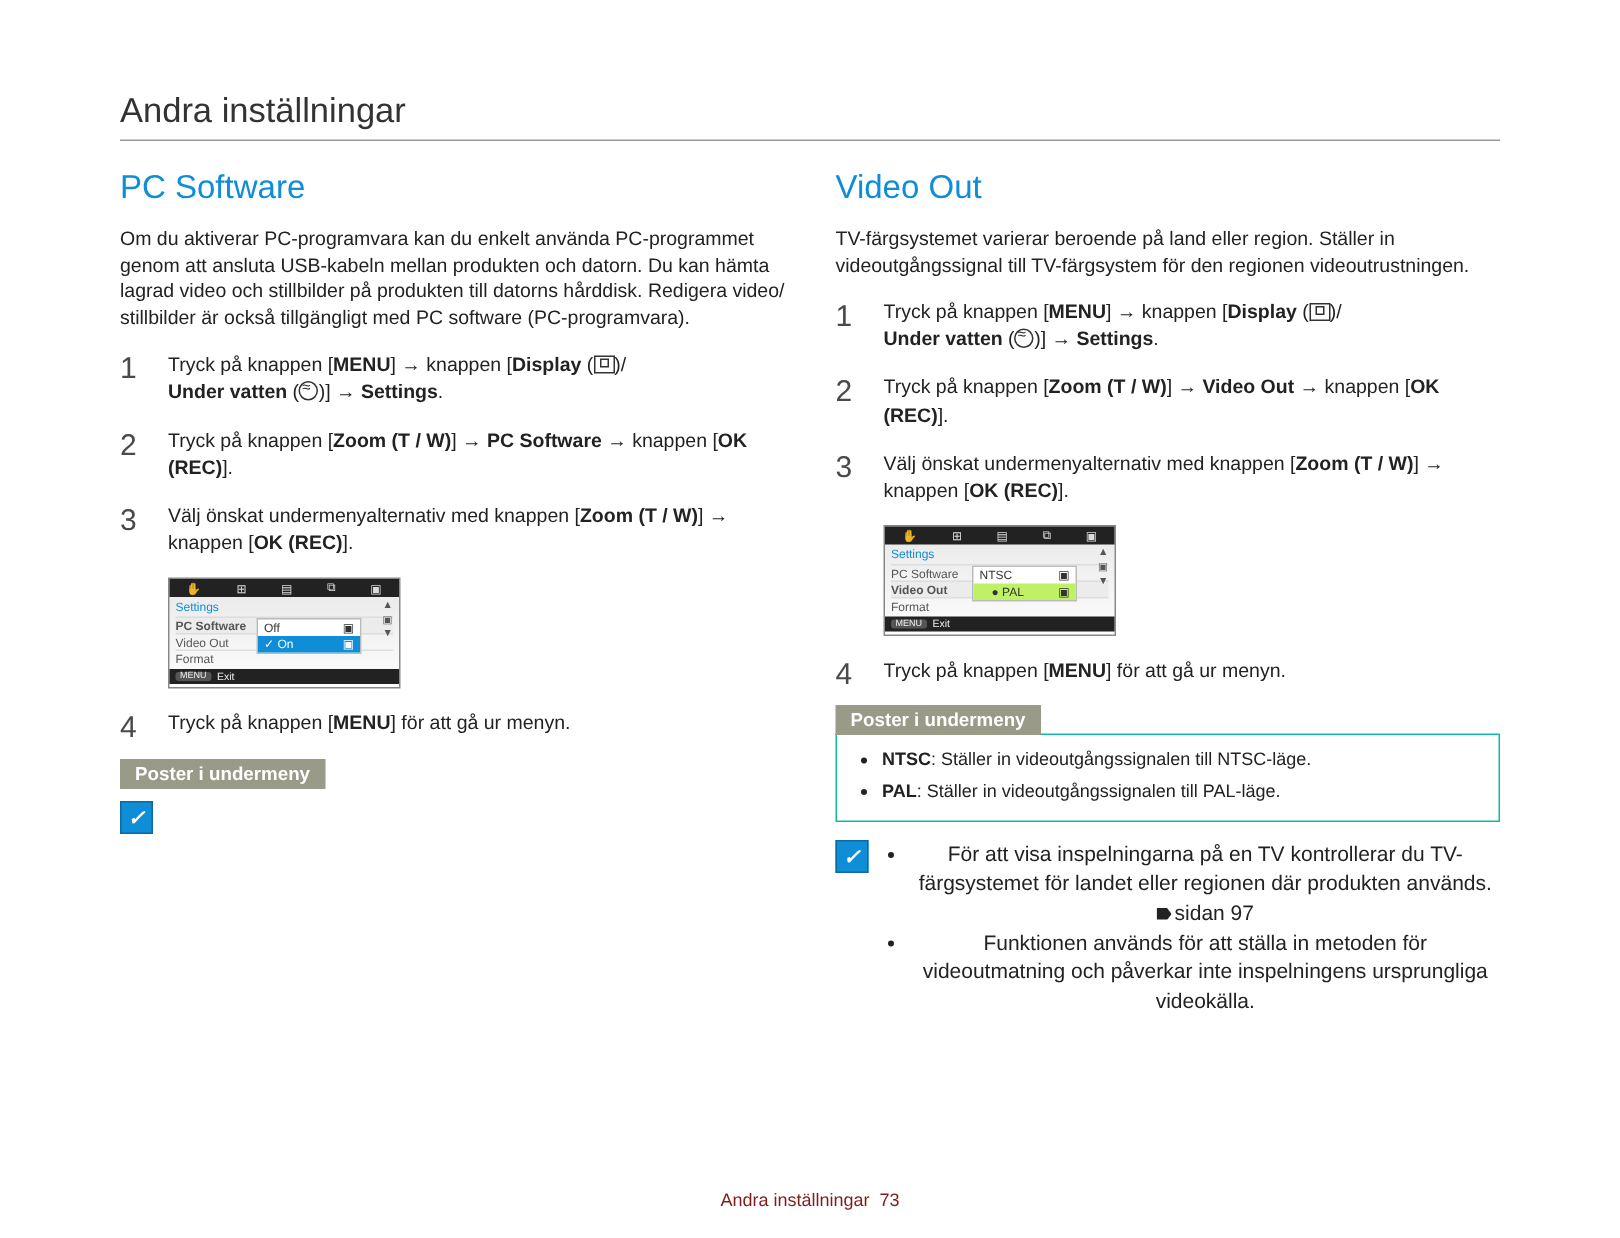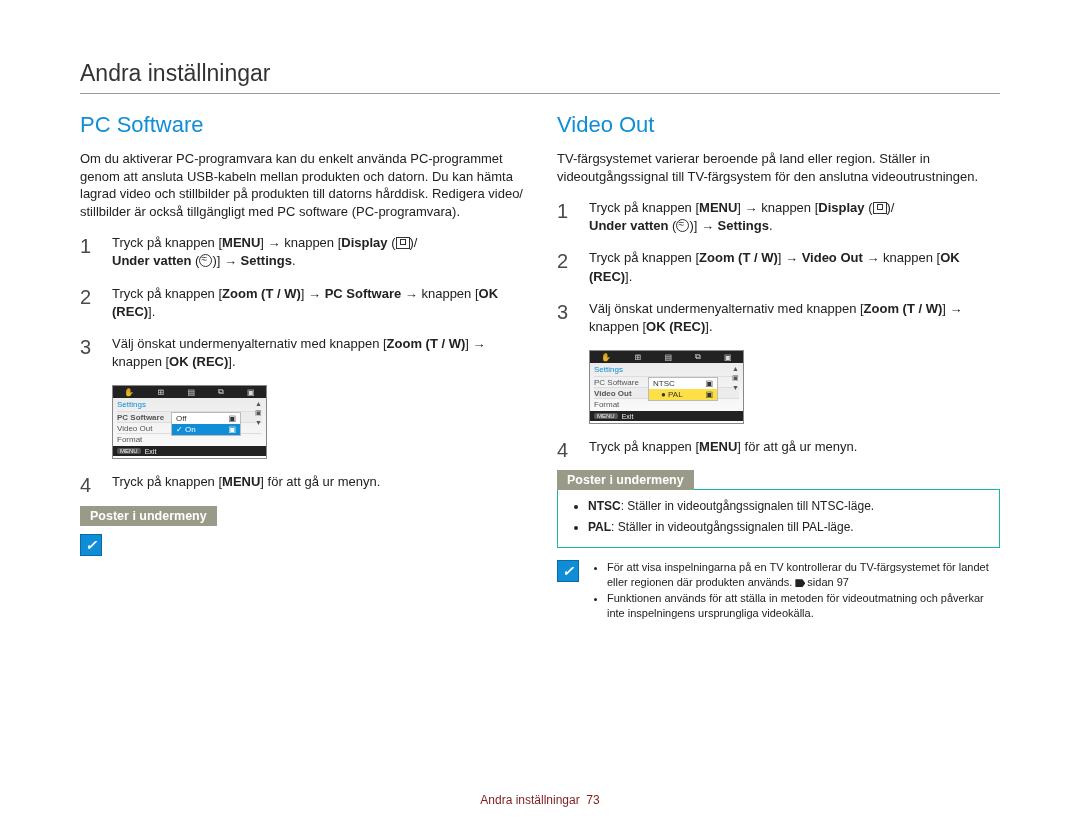--- a/index.html
+++ b/index.html
@@ -121,21 +121,21 @@
   }
   .submenu-box ul { list-style: disc; padding-left: 18px; }
   .submenu-box li { margin-bottom: 4px; line-height:1.35;}
 
   .note-row { display:flex; gap:10px; align-items:flex-start; margin-top:8px; }
   .note-icon {
     width:22px; height:22px; background:#0f8dd6; border:1px solid #0a6aa1;
     color:#fff; display:flex; align-items:center; justify-content:center;
     font-style:italic; font-weight:bold; font-size:14px; flex-shrink:0;
   }
-  .note-body { font-size:11px; line-height:1.4; }
+  .note-body { font-size:14px; line-height:1.4;text-align:center; }
   .note-body ul { list-style: disc; padding-left: 18px; }
   .page-arrow-icon {
     display:inline-block; width:10px; height:8px; background:#222; vertical-align:middle;
     clip-path: polygon(0 0, 70% 0, 100% 50%, 70% 100%, 0 100%);
     margin-right:2px;
   }
 
   .footer {
     position:absolute; bottom:18px; left:0; right:0;
     text-align:center; font-size:12px; color:#7f1d1d;
@@ -216,21 +216,21 @@
 
     <div class="submenu-header">Poster i undermeny</div>
 
     <div class="note-row">
       <div class="note-icon">✓</div>
     </div>
   </div>
 
   <div class="col">
     <h2 class="section-heading">Video Out</h2>
-    <p class="intro">TV-färgsystemet varierar beroende på land eller region. Ställer in videoutgångssignal till TV-färgsystem för den anslutna videoutrustningen.</p>
+    <p class="intro">TV-färgsystemet varierar beroende på land eller region. Ställer in videoutgångssignal till TV-färgsystem för den regionen videoutrustningen.</p>
 
     <ol class="steps">
       <li>
         <span>Tryck på knappen [</span><span class="bold">MENU</span><span>] → knappen [</span><span class="bold">Display</span><span> (</span><span class="inline-icon display-icon"></span><span>)/</span><br>
         <span class="bold">Under vatten</span><span> (</span><span class="inline-icon water-icon"></span><span>)] → </span><span class="bold">Settings</span><span>.</span>
       </li>
       <li>
         <span>Tryck på knappen [</span><span class="bold">Zoom</span><span class="bold"> (T / W)</span><span>] → </span><span class="bold">Video Out</span><span> → knappen [</span><span class="bold">OK (REC)</span><span>].</span>
       </li>
       <li>
@@ -257,21 +257,21 @@
           </div>
         <div class="ui-row">
             <span class="ui-row-label">Format</span>
           </div>
       </div>
       <div class="ui-popup">
         <div class="ui-popup-row">
             <span>NTSC</span>
             <span>▣</span>
           </div>
-        <div class="ui-popup-row on" style="background:#fde047;color:#333;padding-left:12px;">
+        <div class="ui-popup-row on" style="background:#bef264;color:#333;padding-left:12px;">
             <span>● <span>PAL</span></span>
             <span>▣</span>
           </div>
       </div>
       <div class="ui-side-icons">
           <span>▲</span>
           <span>▣</span>
           <span>▼</span>
         </div>
       <div class="ui-bottom">

